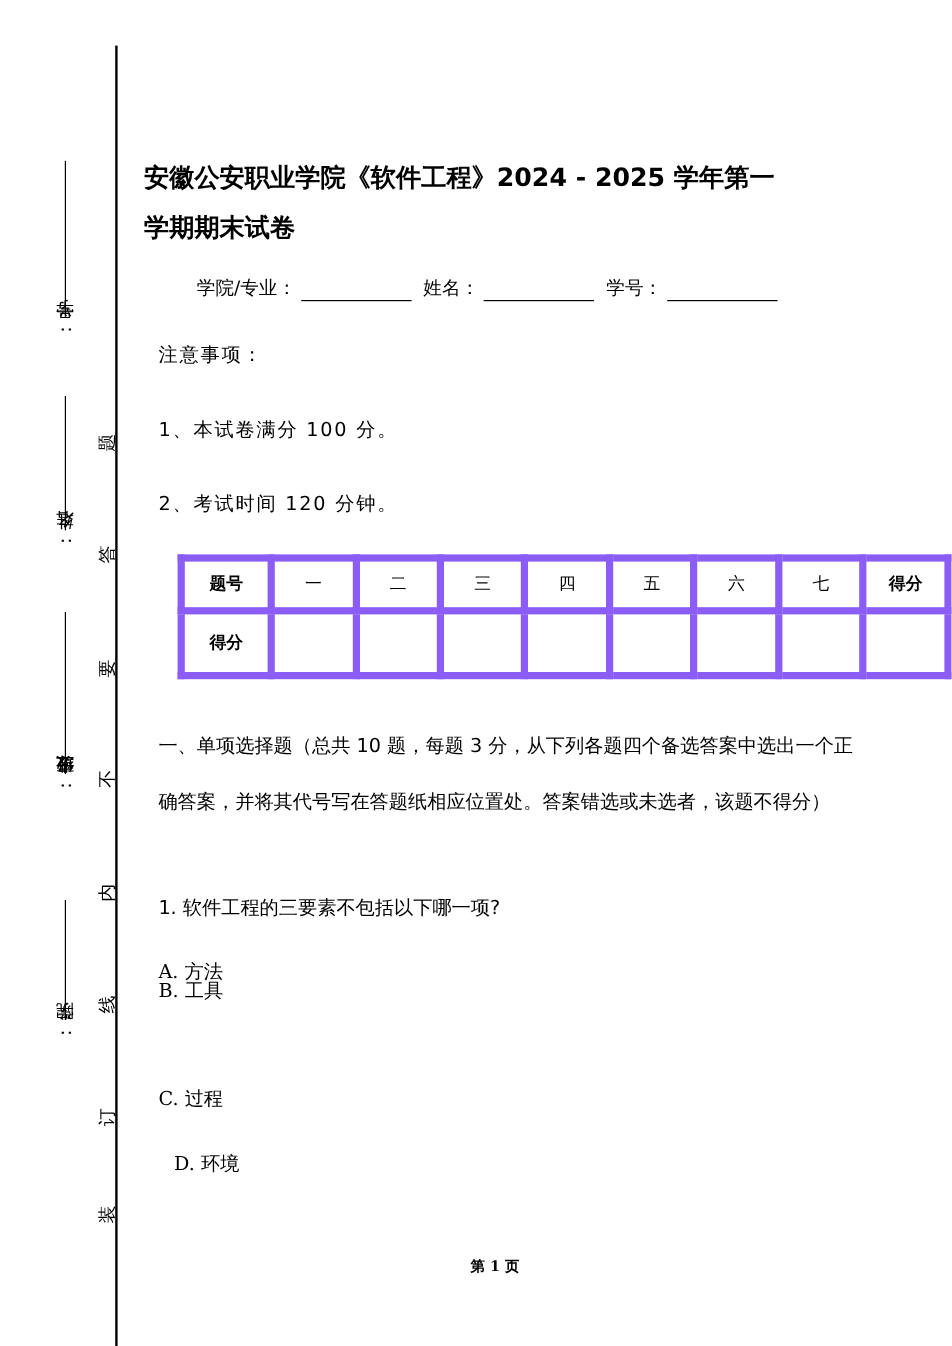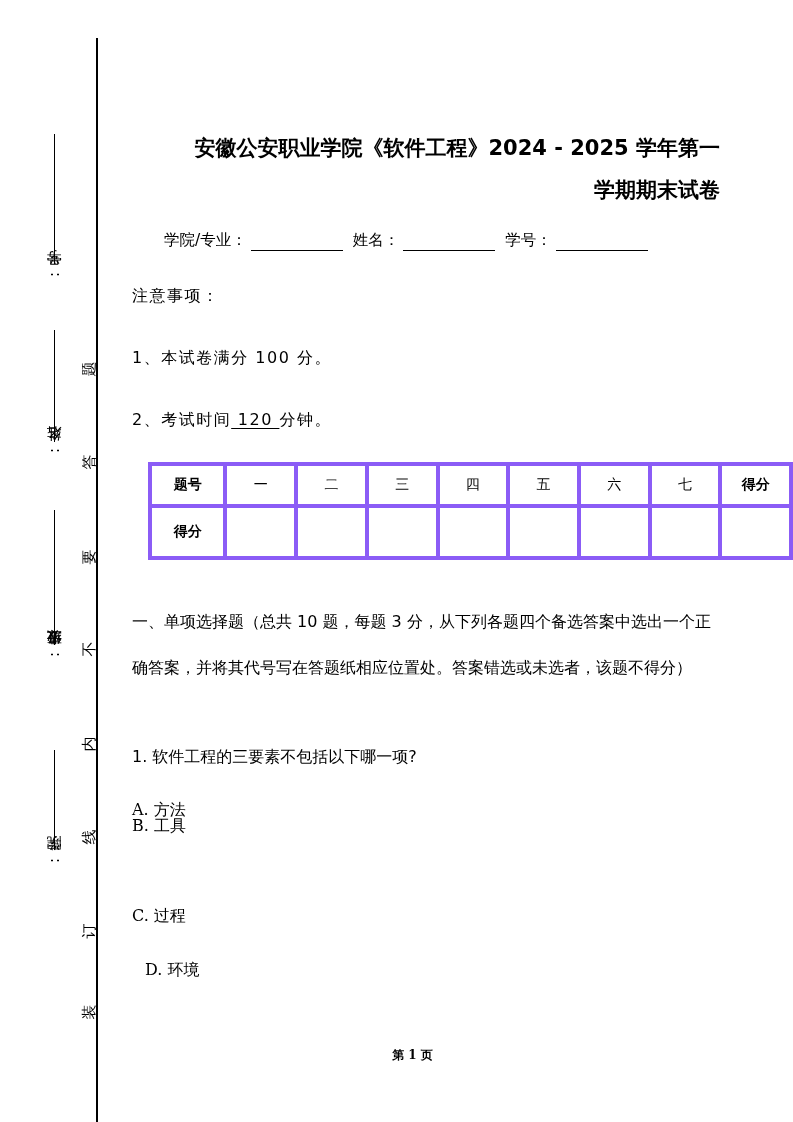--- a/index.html
+++ b/index.html
@@ -6,31 +6,31 @@
   body { width:793px; height:1122px; position:relative; overflow:hidden; color:#000;
          font-family:"DejaVu Serif","Liberation Serif",serif; }
   
   .bind-line { position:absolute; left:96px; top:38px; width:1.5px; height:1084px; background:#000; }
   .seg { position:absolute; left:54px; width:1.2px; background:#000; }
   .vlabel { position:absolute; left:44px; font-size:15px; writing-mode:vertical-rl; transform:rotate(180deg);
             font-family:"DejaVu Sans","Liberation Sans",sans-serif; white-space:nowrap; line-height:20px; }
   .vchar { position:absolute; left:80px; font-size:15px; font-family:"DejaVu Sans","Liberation Sans",sans-serif;
            transform:rotate(-90deg); width:18px; height:18px; line-height:18px; text-align:center; }
   
-  .title { position:absolute; left:120px; width:600px; text-align:right; font-weight:bold; font-size:21px;
+  .title { position:absolute; left:120px; width:600px; text-align:left; font-weight:bold; font-size:21px;
            font-family:"DejaVu Sans","Liberation Sans",sans-serif; line-height:28px; }
   .info-row { position:absolute; top:230px; left:164px; font-size:15.5px; font-weight:normal;
               font-family:"DejaVu Sans","Liberation Sans",sans-serif; display:flex; align-items:flex-end; }
   .info-row .blank { display:inline-block; width:92px; border-bottom:1.2px solid #000; height:18px; margin:0 10px 0 4px; }
   .txt { position:absolute; left:132px; font-size:16px; font-family:"DejaVu Sans","Liberation Sans",sans-serif; letter-spacing:1.5px; }
-  .underlined { text-decoration:underline; text-underline-offset:3px; }
+  .underlined { text-underline-offset:3px; }
   
   table.score { position:absolute; left:148px; top:462px; border-collapse:collapse;
                 font-family:"DejaVu Sans","Liberation Sans",sans-serif; font-size:14px; }
-  table.score td { border:4px solid #8b5cf6; text-align:center; padding:4px; }
+  table.score td { border:6px solid #8b5cf6; text-align:center; padding:4px; }
   table.score tr.r0 td { height:30px; }
   table.score tr.r1 td { height:40px; }
   table.score tr.r2 td { height:50px; }
   table.score td.head { font-weight:bold; width:66px; }
   table.score td.c { width:61px; }
   table.score td.last { width:61px; font-weight:bold; }
   .para { position:absolute; left:132px; width:580px; font-size:16px; line-height:46px;
           font-family:"DejaVu Sans","Liberation Sans",sans-serif; }
   .footer { position:absolute; top:1047px; left:0; width:825px; text-align:center; font-size:12px; font-weight:bold;
             font-family:"DejaVu Serif","Liberation Serif",serif; }

